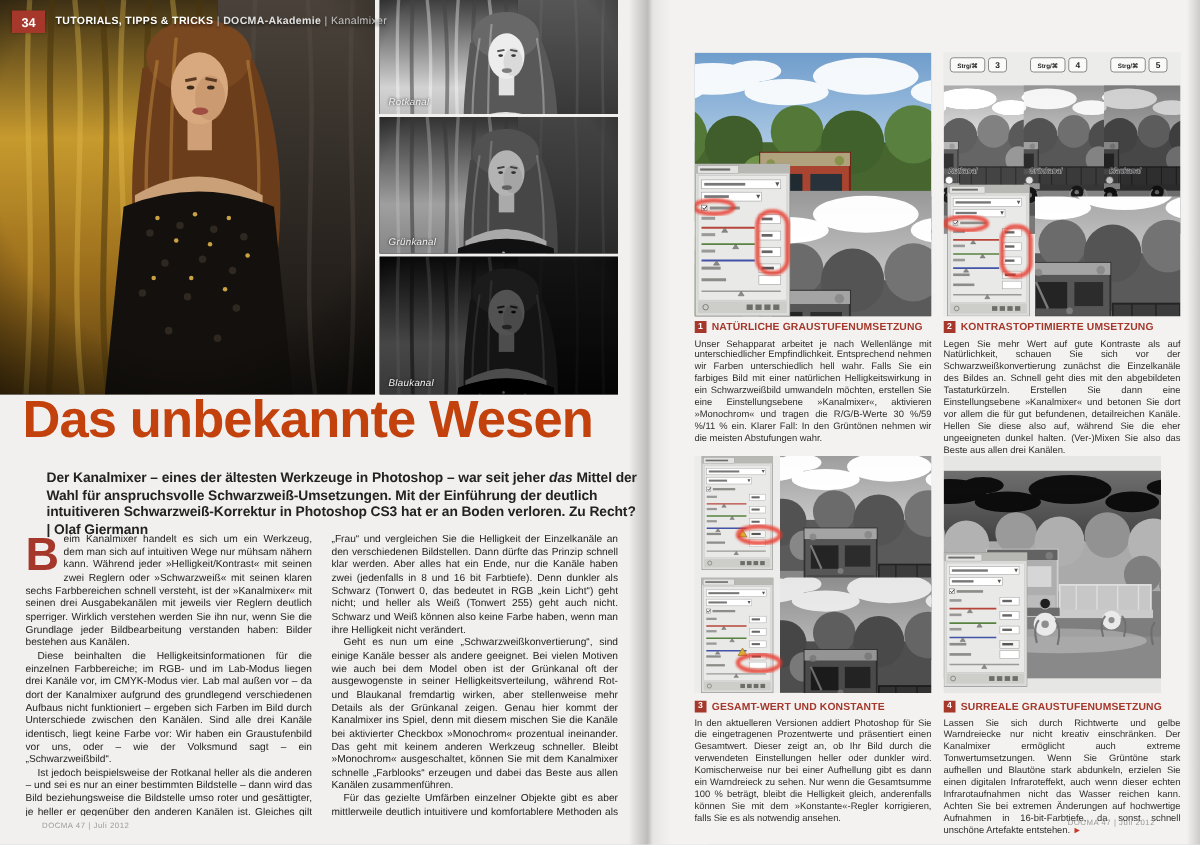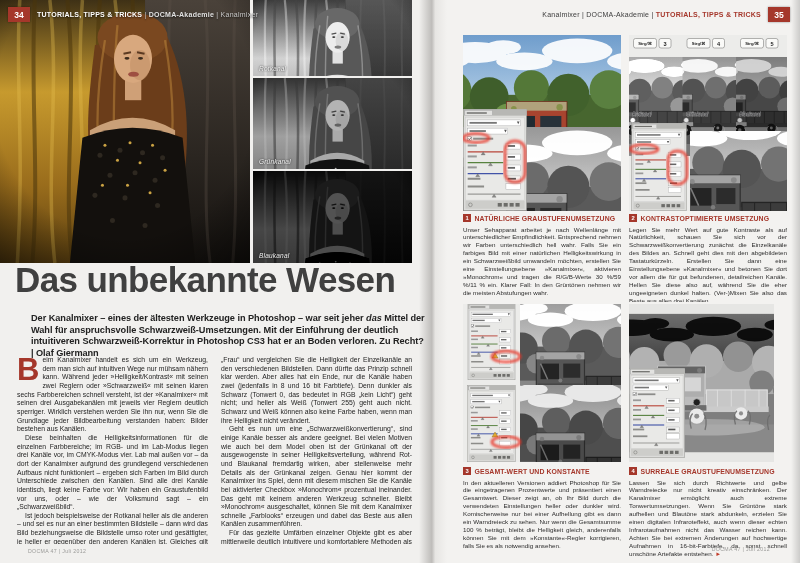--- a/index.html
+++ b/index.html
@@ -27,21 +27,21 @@
   .f-blau{filter:grayscale(1) brightness(.5) contrast(1.15)}
 
   .header-left{position:absolute;left:8px;top:7px;z-index:5;display:flex;align-items:center;gap:7px}
   .pagenum{width:22px;height:15px;background:#a5372b;color:#fff;font-size:8.5px;font-weight:bold;
     display:flex;align-items:center;justify-content:center;box-shadow:0 0 2px rgba(0,0,0,.4)}
   .hl-text{font-size:7px;letter-spacing:.25px;text-shadow:0 1px 2px rgba(0,0,0,.65);white-space:nowrap}
   .hl-strong{font-weight:bold;color:#fff}
   .hl-mid{font-weight:bold;color:#e2e2e2}
   .hl-light{color:#c7c7c7}
 
-  .headline{position:absolute;left:15px;top:260px;font-size:35px;line-height:40px;color:#404040;
+  .headline{position:absolute;left:15px;top:260px;font-size:35px;line-height:40px;color:#c2410c;
     letter-spacing:-.6px;white-space:nowrap}
   .headline .hb{font-weight:bold}
   .intro{position:absolute;left:31px;top:313px;width:395px;font-size:9.2px;line-height:11.6px;
     font-weight:bold;color:#222;letter-spacing:-.05px}
   .intro .it{font-style:italic}
   .cols{position:absolute;left:17px;top:356px;width:395px;height:188px;display:flex;gap:13px;overflow:hidden}
   .col{width:191px;font-size:6.8px;line-height:8.65px;text-align:justify;color:#1e1e1e;hyphens:auto}
   .col p+p{text-indent:8px;margin-top:0}
   .dropcap{float:left;font-size:31px;line-height:25px;font-weight:bold;color:#a5372b;margin:1px 3px 0 0}
   .footer{position:absolute;font-size:5.2px;color:#9a9a98;letter-spacing:.35px}
@@ -348,24 +348,20 @@
         <p>Geht es nun um eine „Schwarzweißkonvertierung“, sind einige Kanäle besser als andere geeignet. Bei vielen Motiven wie auch bei dem Model oben ist der Grünkanal oft der ausgewogenste in seiner Helligkeitsverteilung, während Rot- und Blaukanal fremdartig wirken, aber stellenweise mehr Details als der Grünkanal zeigen. Genau hier kommt der Kanalmixer ins Spiel, denn mit diesem mischen Sie die Kanäle bei aktivierter Checkbox »Monochrom« prozentual ineinander. Das geht mit keinem anderen Werkzeug schneller. Bleibt »Monochrom« ausgeschaltet, können Sie mit dem Kanalmixer schnelle „Farblooks“ erzeugen und dabei das Beste aus allen Kanälen zusammenführen.</p>
         <p>Für das gezielte Umfärben einzelner Objekte gibt es aber mittlerweile deutlich intuitivere und komfortablere Methoden als den Kanalmixer. Dieser ist mitunter schneller, falls „Kanalanalysen“ für Sie ein Kinderspiel sind.</p>
       </div>
     </div>
 
     <div class="footer footer-left">DOCMA 47 | Juli 2012</div>
   </div>
 
   <div class="page page-right">
 
-    <div class="header-right">
-      <span class="hr-text"><span>Kanalmixer</span><span> | </span><span>DOCMA-Akademie</span><span> | </span><span class="hr-strong">TUTORIALS, TIPPS &amp; TRICKS</span></span>
-      <span class="pagenum">35</span>
-    </div>
 
     <div class="fig fig1">
       <svg viewBox="0 0 158 176">
         <rect width="158" height="176" fill="#d4d4d2"></rect>
         <svg x="0" y="0" width="158" height="90" viewBox="0 0 160 100" preserveAspectRatio="xMidYMid slice">
             <g>
               <use href="#scene"></use>
             </g>
           </svg>
         <svg x="0" y="92" width="158" height="84" viewBox="0 0 160 100" preserveAspectRatio="xMidYMid slice">

